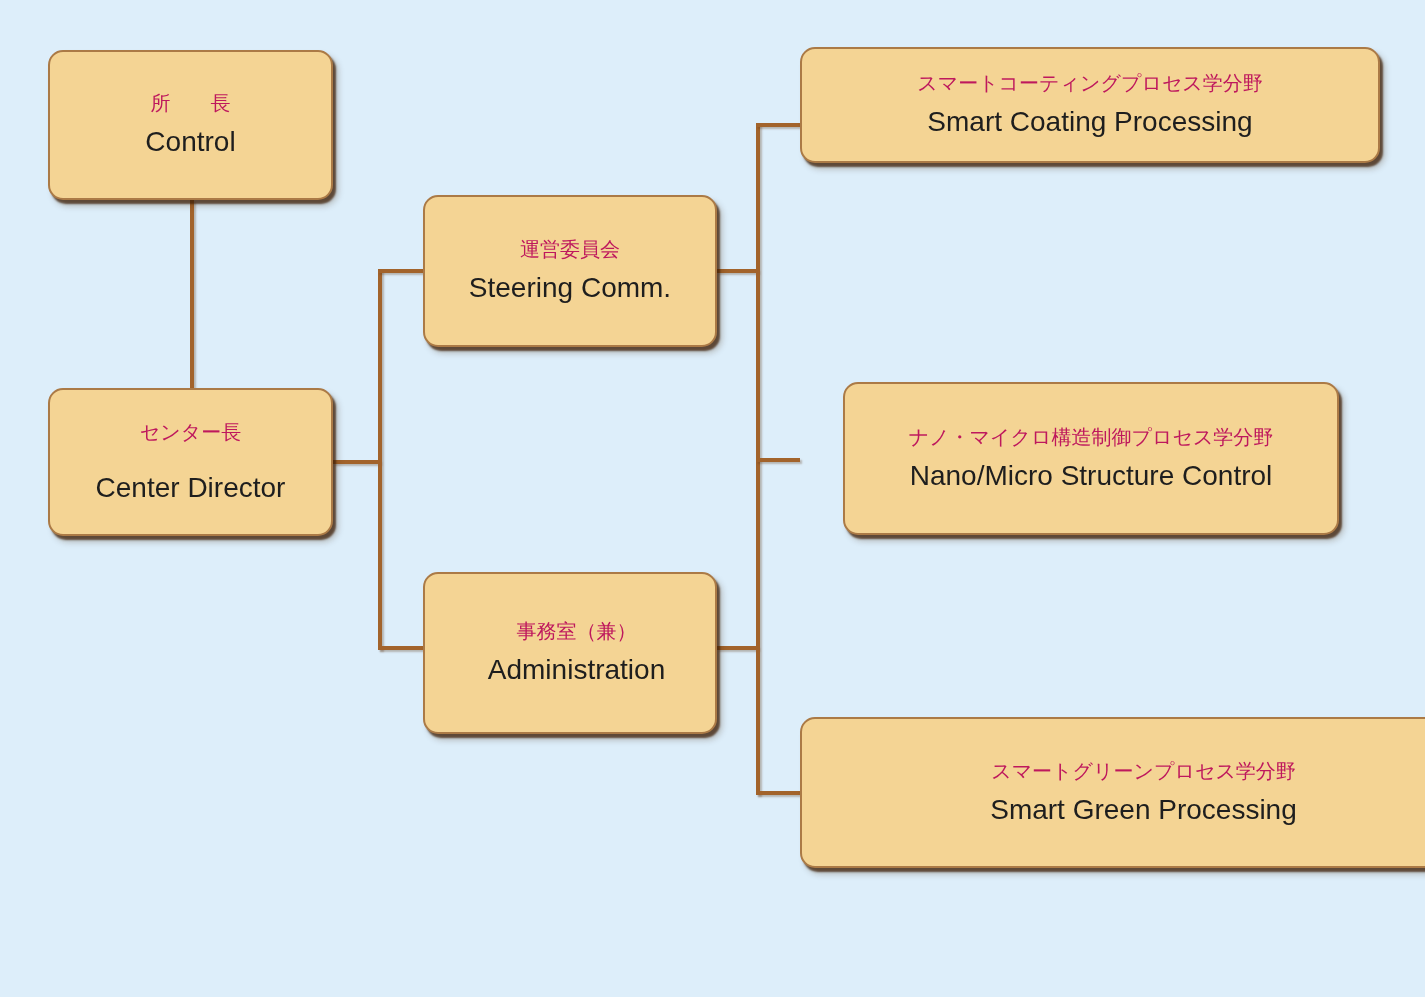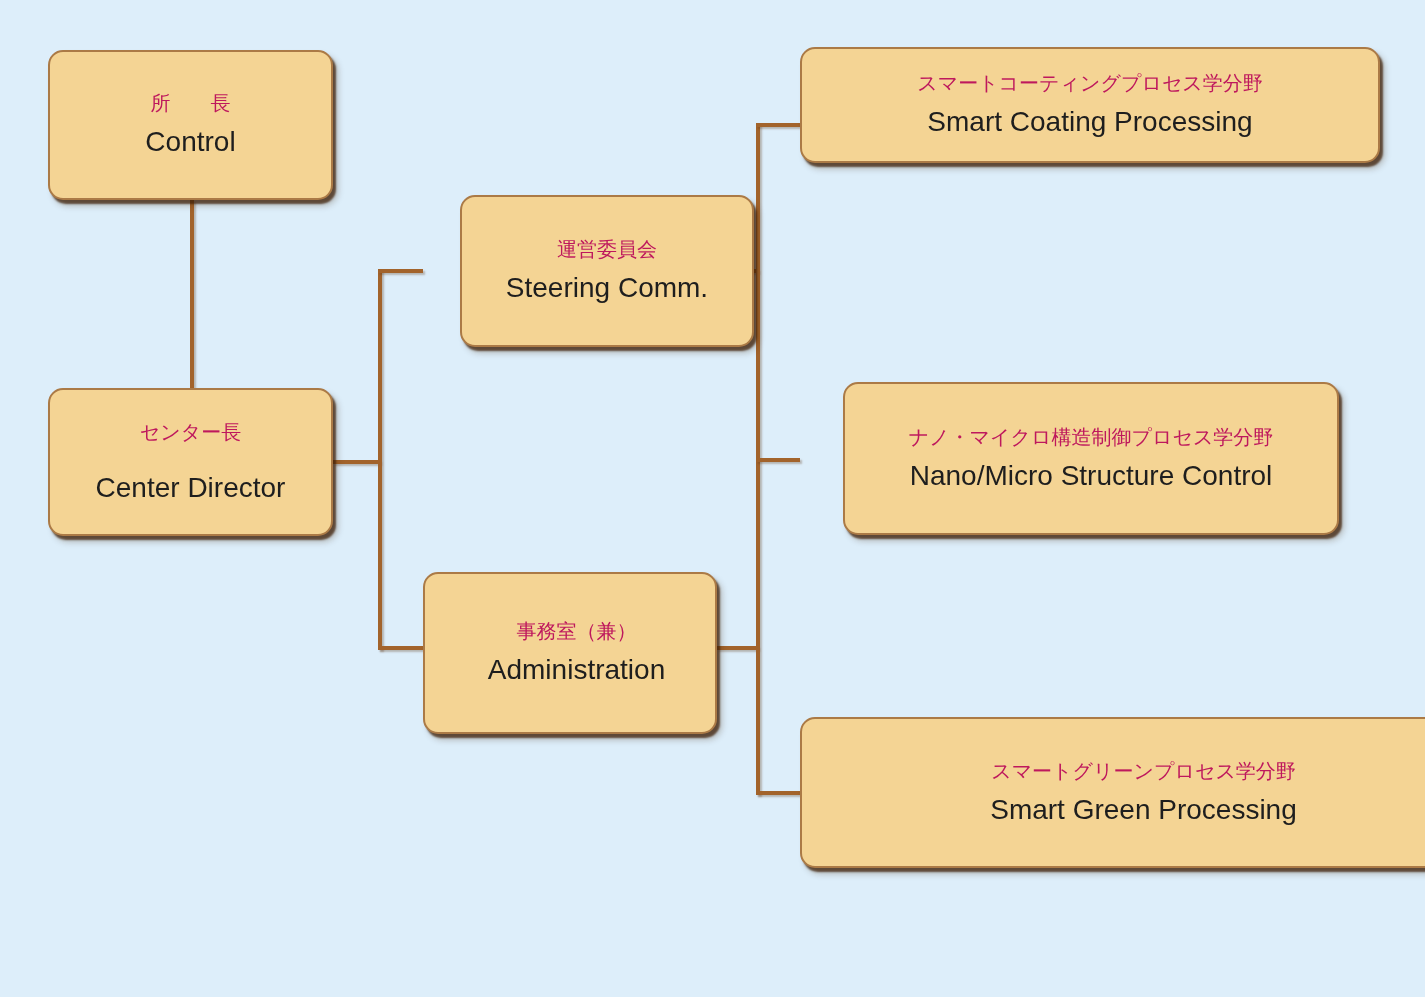--- a/index.html
+++ b/index.html
@@ -43,21 +43,21 @@
   }
   .line {
     position: absolute;
     background: #a2632b;
     box-shadow: 2px 2px 2px rgba(90, 50, 15, 0.30);
   }
 
   
   #box-director        { left: 48px;  top: 50px;  width: 285px; height: 150px; }
   #box-center-director { left: 48px;  top: 388px; width: 285px; height: 148px; gap: 27px; }
-  #box-steering        { left: 423px; top: 195px; width: 294px; height: 152px; margin-left: 37px; }
+  #box-steering        { left: 423px; top: 195px; width: 294px; height: 152px; }
   #box-administration  { left: 423px; top: 572px; width: 294px; height: 162px; padding-left: 13px; }
   #box-smart-coating   { left: 800px; top: 47px;  width: 580px; height: 116px; }
   #box-nano-micro      { left: 800px; top: 382px; width: 496px; height: 153px; margin-left: 43px; }
   #box-smart-green     { left: 800px; top: 717px; width: 687px; height: 151px; }
 
   
   #ln-director-down    { left: 190px; top: 200px; width: 4px;  height: 190px; }
   #ln-center-right     { left: 333px; top: 460px; width: 47px;  height: 4px; }
   #ln-left-trunk       { left: 378px; top: 269px; width: 4px;  height: 381px; }
   #ln-to-steering      { left: 378px; top: 269px; width: 45px;  height: 4px; }

